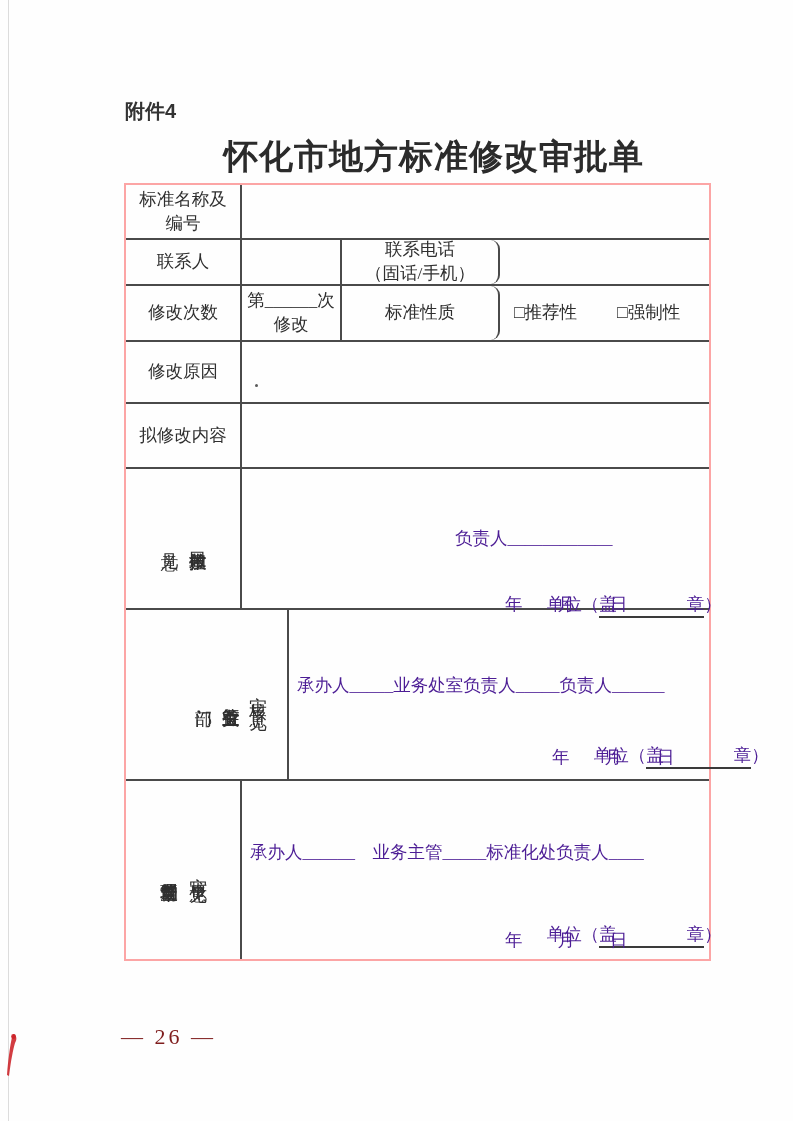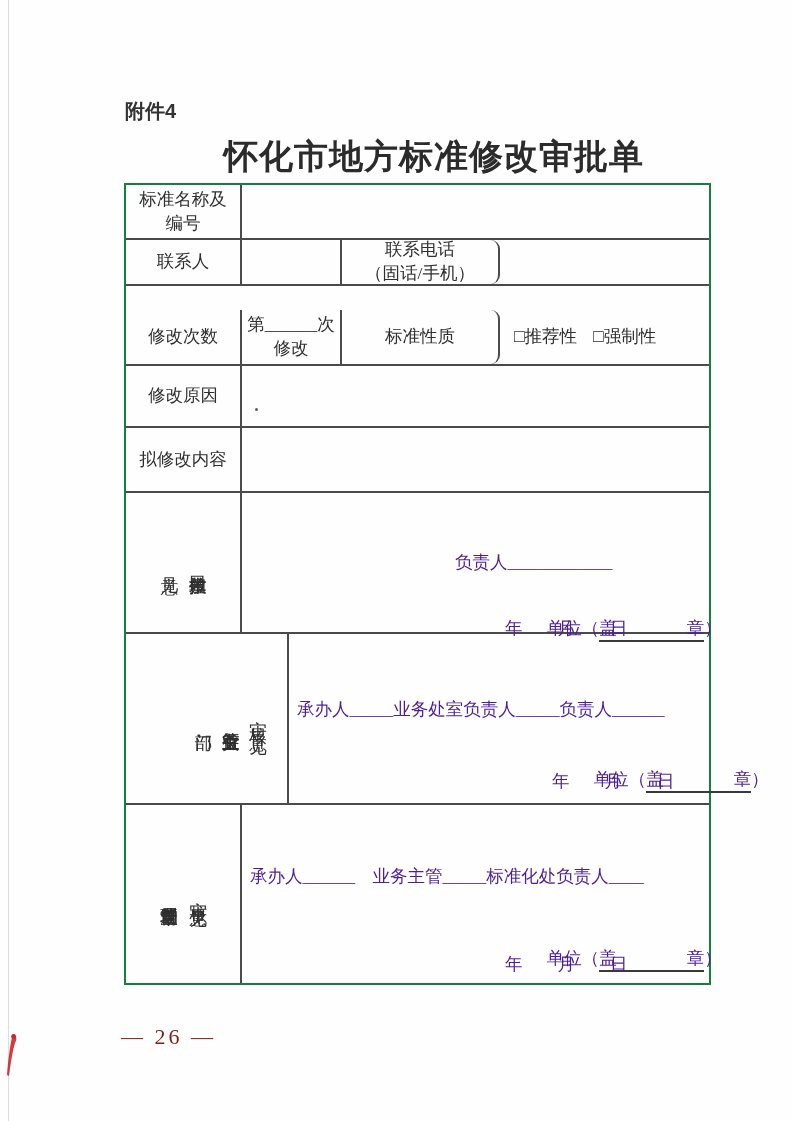--- a/index.html
+++ b/index.html
@@ -26,38 +26,38 @@
   }
   .title {
     position: absolute; left: 134px; top: 134px; width: 600px;
     text-align: center;
     font-family: "Liberation Sans", "DejaVu Sans", sans-serif;
     font-weight: 700; font-size: 34px; color: #2b2b2b;
     letter-spacing: 1px;
   }
   .tbl {
     position: absolute; left: 124px; top: 183px; width: 587px;
-    border: 2px solid #15803d;
+    border: 2px solid #fca5a5;
     background: #fefefe;
   }
   .trow { display: flex; border-bottom: 2px solid #4a4a4a; }
   .trow:last-child { border-bottom: none; }
   .cell {
     border-right: 2px solid #4a4a4a;
     display: flex; flex-direction: column;
     align-items: center; justify-content: center;
     font-size: 17.5px; line-height: 1.35;
     text-align: center;
   }
   .cell:last-child { border-right: none; }
   .c-label { width: 116px; flex: none; }
   .c-b     { width: 100px; flex: none; }
   .c-c     { width: 158px; flex: none; border-radius: 9px; }
   .c-rest  { flex: 1; }
-  .h1 { height: 55px; } .h2 { height: 46px; } .h3 { height: 56px; margin-top: 24px; }
+  .h1 { height: 55px; } .h2 { height: 46px; } .h3 { height: 56px; }
   .h4 { height: 62px; } .h5 { height: 65px; } .h6 { height: 141px; }
   .h7 { height: 171px; padding-left: 47px; } .h8 { height: 178px; }
   .vwrap { display: flex; flex-direction: row; align-items: center; justify-content: center; }
   .vtext {
     writing-mode: vertical-rl; text-orientation: upright;
     font-size: 17.5px; line-height: 1.1;
   }
   .ls6 { letter-spacing: 6px; }
   .ls3 { letter-spacing: 3px; }
   .gap9  { gap: 9px; }
@@ -68,21 +68,21 @@
     position: absolute; font-size: 17.5px;
     white-space: pre; color: #4c1d95;
   }
   .seal-ul {
     display: inline-block;
     border-bottom: 2px solid #3a3a3a;
     white-space: pre;
   }
   .cbx-cell {
     flex-direction: row; justify-content: flex-start;
-    padding-left: 14px; gap: 16px;
+    padding-left: 14px; gap: 40px;
   }
   .times-cell { line-height: 1.35; }
   .artifact-dot {
     position: absolute; left: 13px; top: 42px;
     width: 3px; height: 3px; border-radius: 50%;
     background: #5a5a5a;
   }
   .page-number {
     position: absolute; left: 121px; top: 1024px;
     font-size: 22px; letter-spacing: 3px; color: #7f1d1d;

